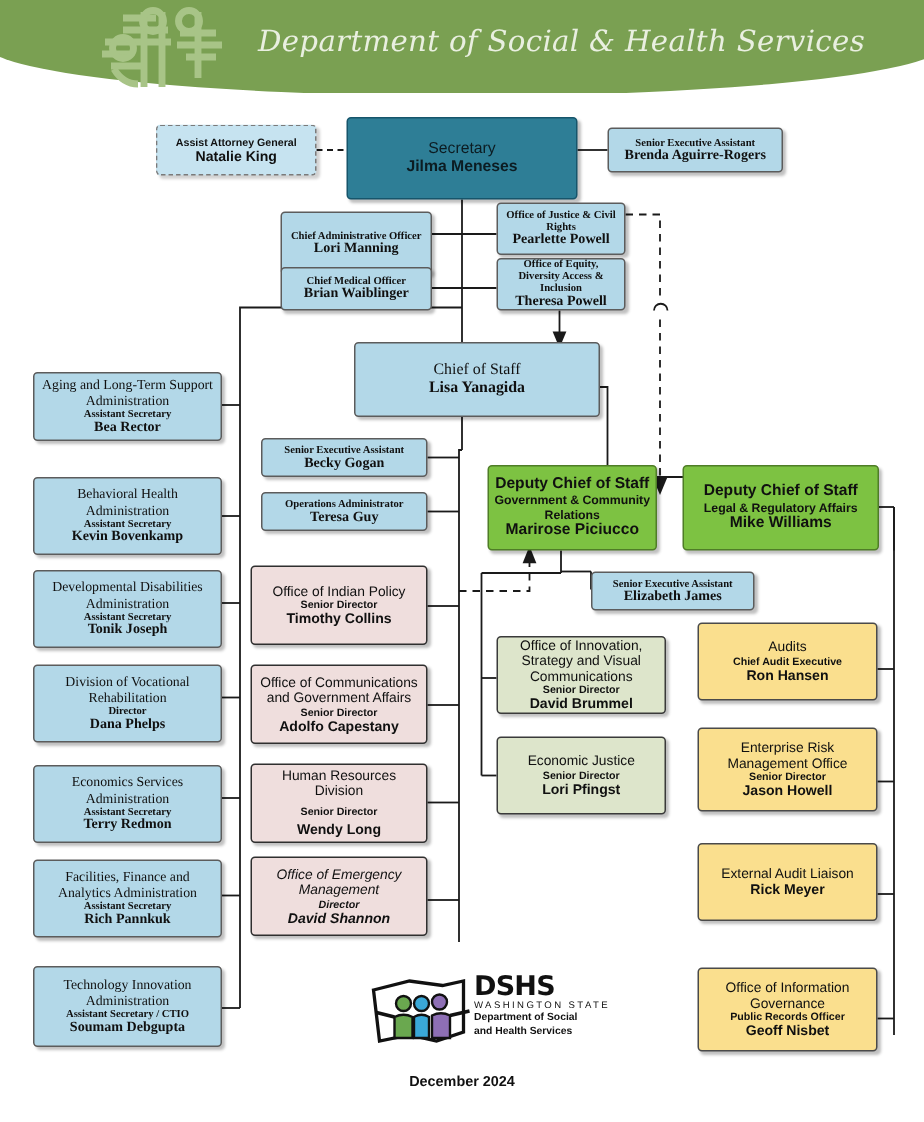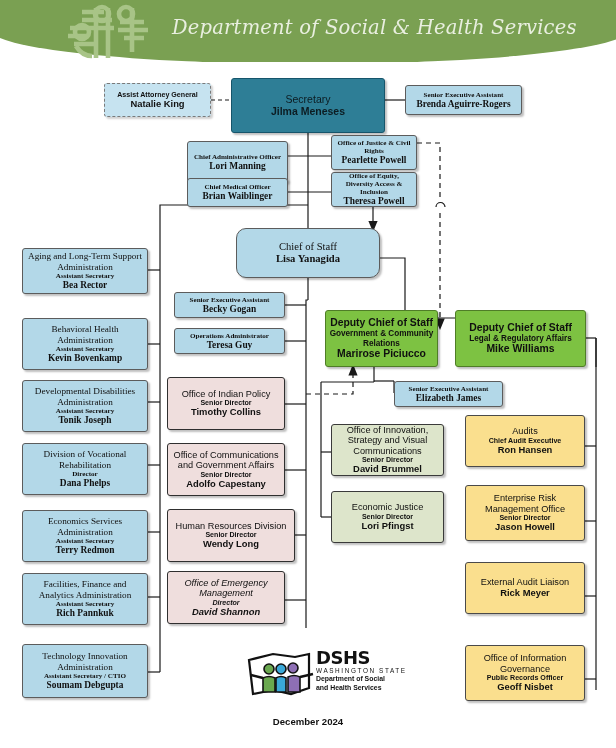--- a/index.html
+++ b/index.html
@@ -197,21 +197,21 @@
   <div class="node c-blue" style="left:187px; top:178px; width:101px; height:29px;">
     <div class="r">Chief Medical Officer</div>
     <div class="n">Brian Waiblinger</div>
   </div>
 
   <div class="node c-blue" style="left:331px; top:172px; width:86px; height:35px;">
     <div class="r">Office of Equity, Diversity Access &amp; Inclusion</div>
     <div class="n">Theresa Powell</div>
   </div>
 
-  <div class="node c-blue cos" style="left:236px; top:228px; width:144px; height:50px;border-radius:10px;">
+  <div class="node c-blue cos" style="left:236px; top:228px; width:164px; height:50px;">
     <div class="t">Chief of Staff</div>
     <div class="n">Lisa Yanagida</div>
   </div>
 
   <div class="node c-blue" style="left:174px; top:292px; width:111px; height:26px;">
     <div class="r">Senior Executive Assistant</div>
     <div class="n">Becky Gogan</div>
   </div>
 
   <div class="node c-blue" style="left:174px; top:328px; width:111px; height:26px;">
@@ -275,21 +275,21 @@
   <div class="node c-pink" style="left:167px; top:377px; width:118px; height:53px;">
     <div class="t">Office of Indian Policy</div>
     <div class="r">Senior Director</div>
     <div class="n">Timothy Collins</div>
   </div>
   <div class="node c-pink" style="left:167px; top:443px; width:118px; height:53px;">
     <div class="t">Office of Communications and Government Affairs</div>
     <div class="r">Senior Director</div>
     <div class="n">Adolfo Capestany</div>
   </div>
-  <div class="node c-pink" style="left:167px; top:509px; width:128px; height:53px;">
+  <div class="node c-pink" style="left:167px; top:509px; width:118px; height:53px;justify-content:space-between;">
     <div class="t">Human Resources Division</div>
     <div class="r">Senior Director</div>
     <div class="n">Wendy Long</div>
   </div>
   <div class="node c-pink" style="left:167px; top:571px; width:118px; height:53px;font-style:italic;">
     <div class="t">Office of Emergency Management</div>
     <div class="r">Director</div>
     <div class="n">David Shannon</div>
   </div>
 

